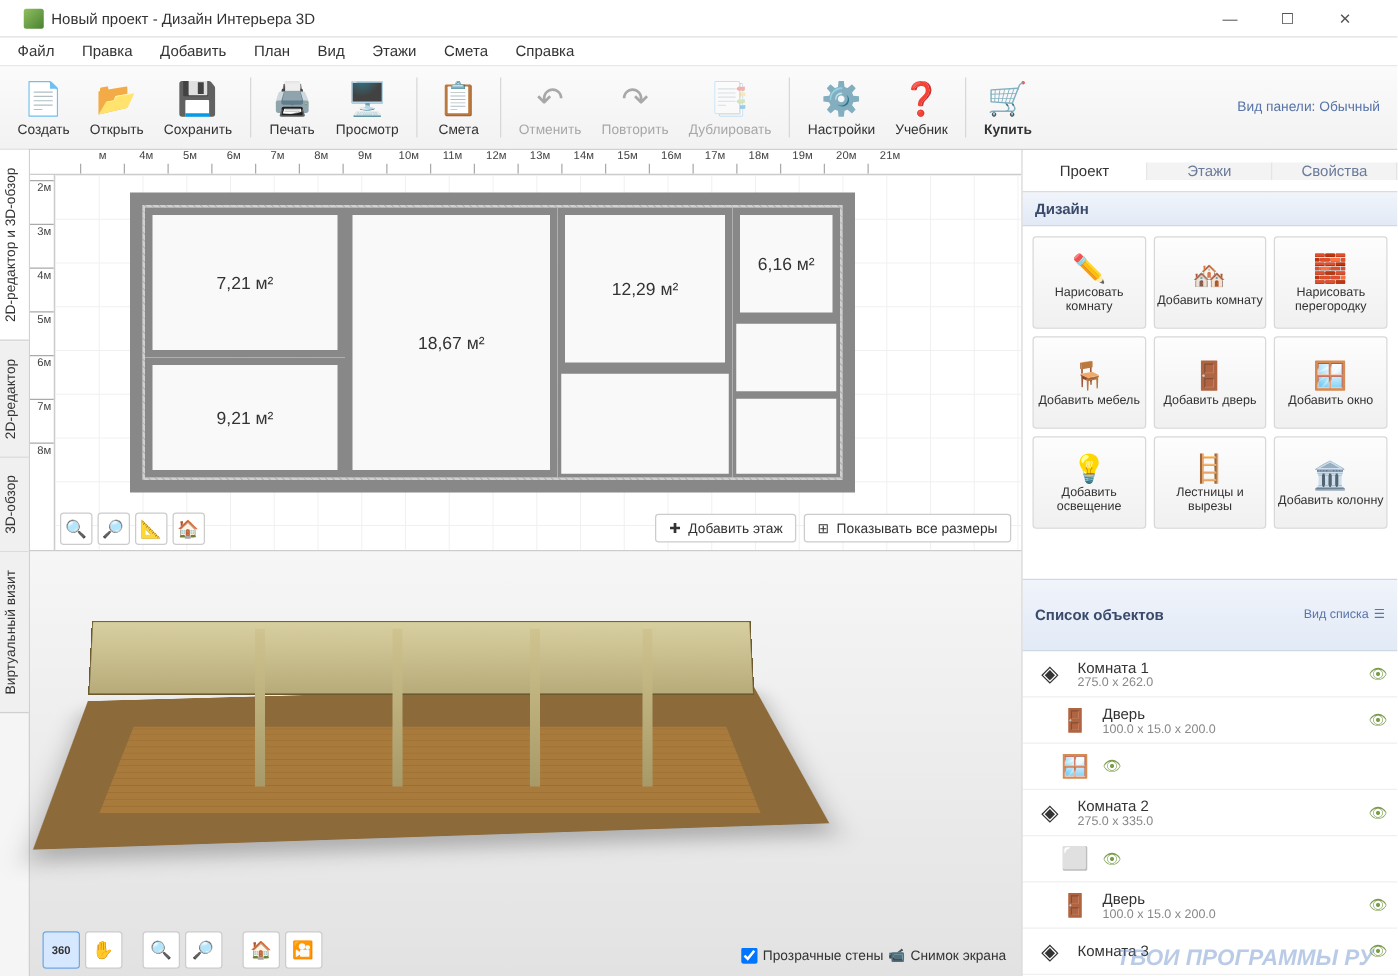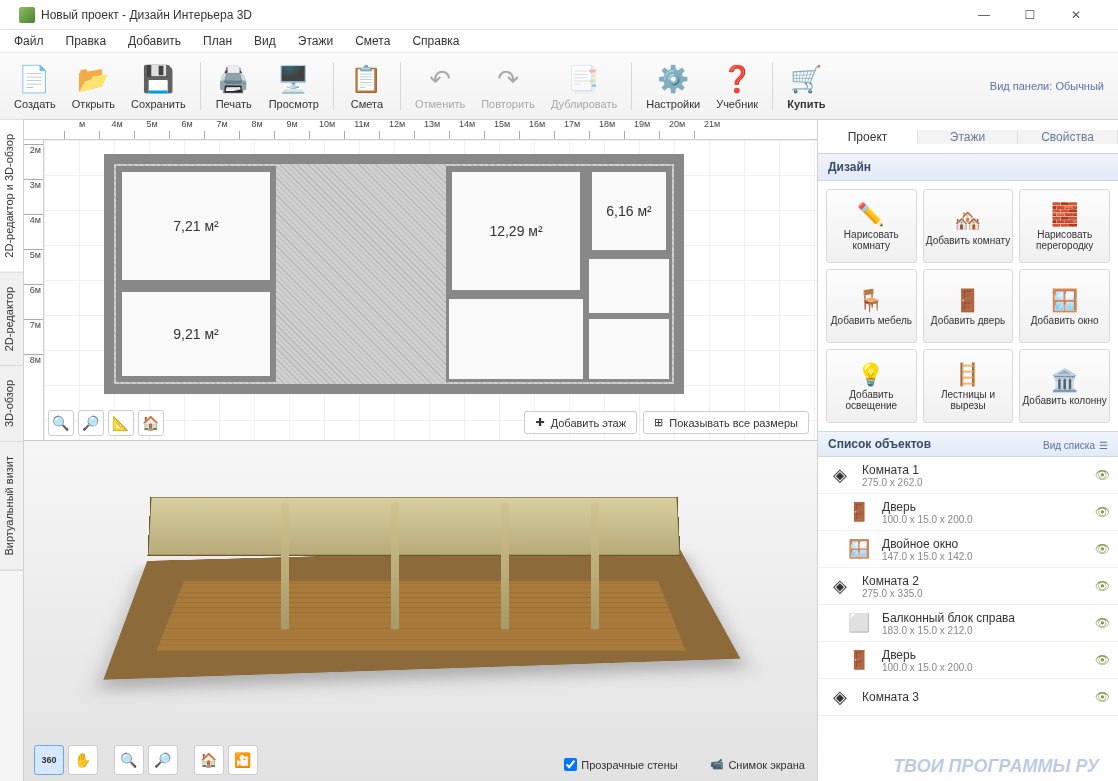--- a/index.html
+++ b/index.html
@@ -50,47 +50,47 @@
 .floorplan .room.r5 { left: 482px; top: 12px; width: 86px; height: 90px; text-align: right; }
 .floorplan .room.r6 { left: 482px; top: 102px; width: 86px; height: 60px; border-width:3px; }
 .floorplan .room.r7 { left: 482px; top: 162px; width: 86px; height: 66px; border-width:3px; }
 .floorplan .room.r8 { left: 342px; top: 142px; width: 140px; height: 86px; border-width:3px; font-size:0; }
 
 .plan-toolbar { position: absolute; bottom: 4px; left: 24px; display: flex; gap: 4px; align-items: center; }
 .plan-toolbar .pbtn { width: 26px; height: 26px; border: 1px solid #ccc; border-radius: 3px; background: #fff; display: flex; align-items: center; justify-content: center; cursor: pointer; font-size: 14px; }
 .plan-actions { position: absolute; bottom: 6px; right: 8px; display: flex; gap: 6px; }
 .plan-actions .abtn { border: 1px solid #ccc; border-radius: 3px; background: #fff; padding: 4px 10px; cursor: pointer; display: flex; align-items: center; gap: 6px; font-size: 11px; }
 
-.view3d-section { flex: 1; position: relative; background: linear-gradient(#f6f6f6,#e2e2e2); display: flex; align-items: center; justify-content: center; border-top: 1px solid #ccc; }
+.view3d-section { flex: 1; position: relative; background: linear-gradient(#f6f6f6,#e2e2e2); display: flex; align-items: center; justify-content: flex-start; border-top: 1px solid #ccc; }
 .iso { position: relative; width: 640px; height: 290px; transform-origin: center; }
 .iso .floor3d { position: absolute; left: 30px; top: 40px; width: 580px; height: 200px; background: #8c6a3a; transform: perspective(900px) rotateX(55deg) rotateZ(-3deg); box-shadow: 0 14px 20px rgba(0,0,0,0.25); }
 .iso .wall3d { position: absolute; background: linear-gradient(#d8cfa0,#b8ab7a); border: 1px solid #6b5a30; }
 .iso .w1 { left: 48px; top: 30px; width: 530px; height: 60px; transform: perspective(900px) rotateX(10deg); }
 .iso .partition { position: absolute; top: 34px; width: 8px; height: 130px; background: linear-gradient(#cfc490,#a89a68); transform: perspective(900px) rotateX(14deg); }
 .iso .p1 { left: 180px; } .iso .p2 { left: 290px; } .iso .p3 { left: 400px; } .iso .p4 { left: 490px; }
 .iso .floorwood { position: absolute; left: 70px; top: 88px; width: 500px; height: 120px; background: repeating-linear-gradient(0deg,#a87a3c 0,#a87a3c 8px,#9a6d32 8px,#9a6d32 9px); transform: perspective(900px) rotateX(55deg); }
 
 .view3d-toolbar { position: absolute; bottom: 6px; left: 10px; display: flex; gap: 4px; align-items: center; }
 .view3d-toolbar .vbtn { width: 30px; height: 30px; border: 1px solid #ccc; border-radius: 3px; background: #fff; display: flex; align-items: center; justify-content: center; cursor: pointer; font-size: 14px; }
 .view3d-toolbar .vbtn.active { background: #d5e8ff; border-color: #6fa8e6; }
-.view3d-right { position: absolute; bottom: 10px; right: 12px; display: flex; gap: 33px; font-size: 11px; align-items: center; }
+.view3d-right { position: absolute; bottom: 10px; right: 12px; display: flex; gap: 4px; font-size: 11px; align-items: center; }
 .view3d-right label { display: flex; align-items: center; gap: 4px; }
 
 
 .rpanel { width: 300px; background: #fff; display: flex; flex-direction: column; }
 .rtabs { display: flex; height: 34px; border-bottom: 1px solid #d0d0d0; align-items: center; }
 .rtabs .rtab { flex: 1; display: flex; align-items: center; justify-content: center; font-size: 12px; cursor: pointer; border-right: 1px solid #e0e0e0; }
 .rtabs .rtab.active { background: #fff; font-weight: 500; }
 .rtabs .rtab:not(.active) { background: #f3f3f3; color: #6a7a9a; }
 .rheader { background: linear-gradient(#f0f4fb,#e2eaf6); padding: 6px 10px; font-weight: 600; color: #3a4a6a; border-bottom: 1px solid #d0d8e4; font-size: 12px; }
 .rgrid { display: grid; grid-template-columns: 1fr 1fr 1fr; gap: 6px; padding: 8px; }
 .rgrid .gbtn { height: 74px; border: 1px solid #d8d8d8; border-radius: 3px; background: linear-gradient(#fdfdfd,#f0f0f0); display: flex; flex-direction: column; align-items: center; justify-content: center; cursor: pointer; font-size: 10px; text-align: center; padding: 2px; }
 .rgrid .gbtn .gicon { font-size: 22px; height: 28px; display: flex; align-items: center; }
 
-.objlist-head { background: linear-gradient(#f0f4fb,#e2eaf6); padding: 5px 10px; font-weight: 600; color: #3a4a6a; border-top: 1px solid #d0d8e4; border-bottom: 1px solid #d0d8e4; font-size: 12px; display: flex; align-items: flex-end; }
+.objlist-head { background: linear-gradient(#f0f4fb,#e2eaf6); padding: 21px 10px; font-weight: 600; color: #3a4a6a; border-top: 1px solid #d0d8e4; border-bottom: 1px solid #d0d8e4; font-size: 12px; display: flex; align-items: flex-start; margin-top: 32px; }
 .objlist-head .listmode { margin-left: auto; font-size: 10px; font-weight: normal; color: #5874a8; display: flex; gap: 4px; align-items: center; }
 .objlist { flex: 1; overflow-y: auto; }
 .objlist .oitem { display: flex; align-items: center; padding: 4px 8px; border-bottom: 1px solid #f0f0f0; cursor: pointer; }
 .objlist .oitem .oicon { width: 28px; height: 28px; margin-right: 8px; display: flex; align-items: center; justify-content: center; font-size: 18px; }
 .objlist .oitem.child { padding-left: 28px; }
 .objlist .oitem .otext { flex: 1; }
 .objlist .oitem .oname { font-size: 12px; }
 .objlist .oitem .odims { font-size: 10px; color: #888; }
 .objlist .oitem .eye { color: #7a9c4a; font-size: 12px; }
 .watermark2 { position: absolute; bottom: 4px; right: 19px; font-size: 18px; font-weight: bold; color: rgba(100,140,200,0.45); font-style: italic; z-index: 99; pointer-events: none;}
@@ -254,20 +254,21 @@
           <div class="vtick">5м</div>
           <div class="vtick">6м</div>
           <div class="vtick">7м</div>
           <div class="vtick">8м</div>
       </div>
       <div class="plan-canvas">
         <div class="floorplan">
           <div class="wall-outer"></div>
           <div class="room r1">7,21 м²</div>
           <div class="room r2">9,21 м²</div>
+          <div class="room r3">18,67 м²</div>
           <div class="room r4">12,29 м²</div>
           <div class="room r5">6,16 м²</div>
           <div class="room r6"></div>
           <div class="room r7"></div>
           <div class="room r8"></div>
         </div>
       </div>
       <div class="plan-toolbar">
         <div class="pbtn">🔍</div>
         <div class="pbtn">🔎</div>
@@ -385,40 +386,32 @@
         <div class="oitem child">
           <div class="oicon">🚪</div>
     <div class="otext">
             <div class="oname">Дверь</div>
     <div class="odims">100.0 x 15.0 x 200.0</div>
           </div>
     <div class="eye">👁</div>
         </div>
         <div class="oitem child">
           <div class="oicon">🪟</div>
-    <div class="otext">
-            <div class="oname">Двойное окно</div>
-    <div class="odims">147.0 x 15.0 x 142.0</div>
-          </div>
     <div class="eye">👁</div>
         </div>
         <div class="oitem">
           <div class="oicon">◈</div>
     <div class="otext">
             <div class="oname">Комната 2</div>
     <div class="odims">275.0 x 335.0</div>
           </div>
     <div class="eye">👁</div>
         </div>
         <div class="oitem child">
           <div class="oicon">⬜</div>
-    <div class="otext">
-            <div class="oname">Балконный блок справа</div>
-    <div class="odims">183.0 x 15.0 x 212.0</div>
-          </div>
     <div class="eye">👁</div>
         </div>
         <div class="oitem child">
           <div class="oicon">🚪</div>
     <div class="otext">
             <div class="oname">Дверь</div>
     <div class="odims">100.0 x 15.0 x 200.0</div>
           </div>
     <div class="eye">👁</div>
         </div>

